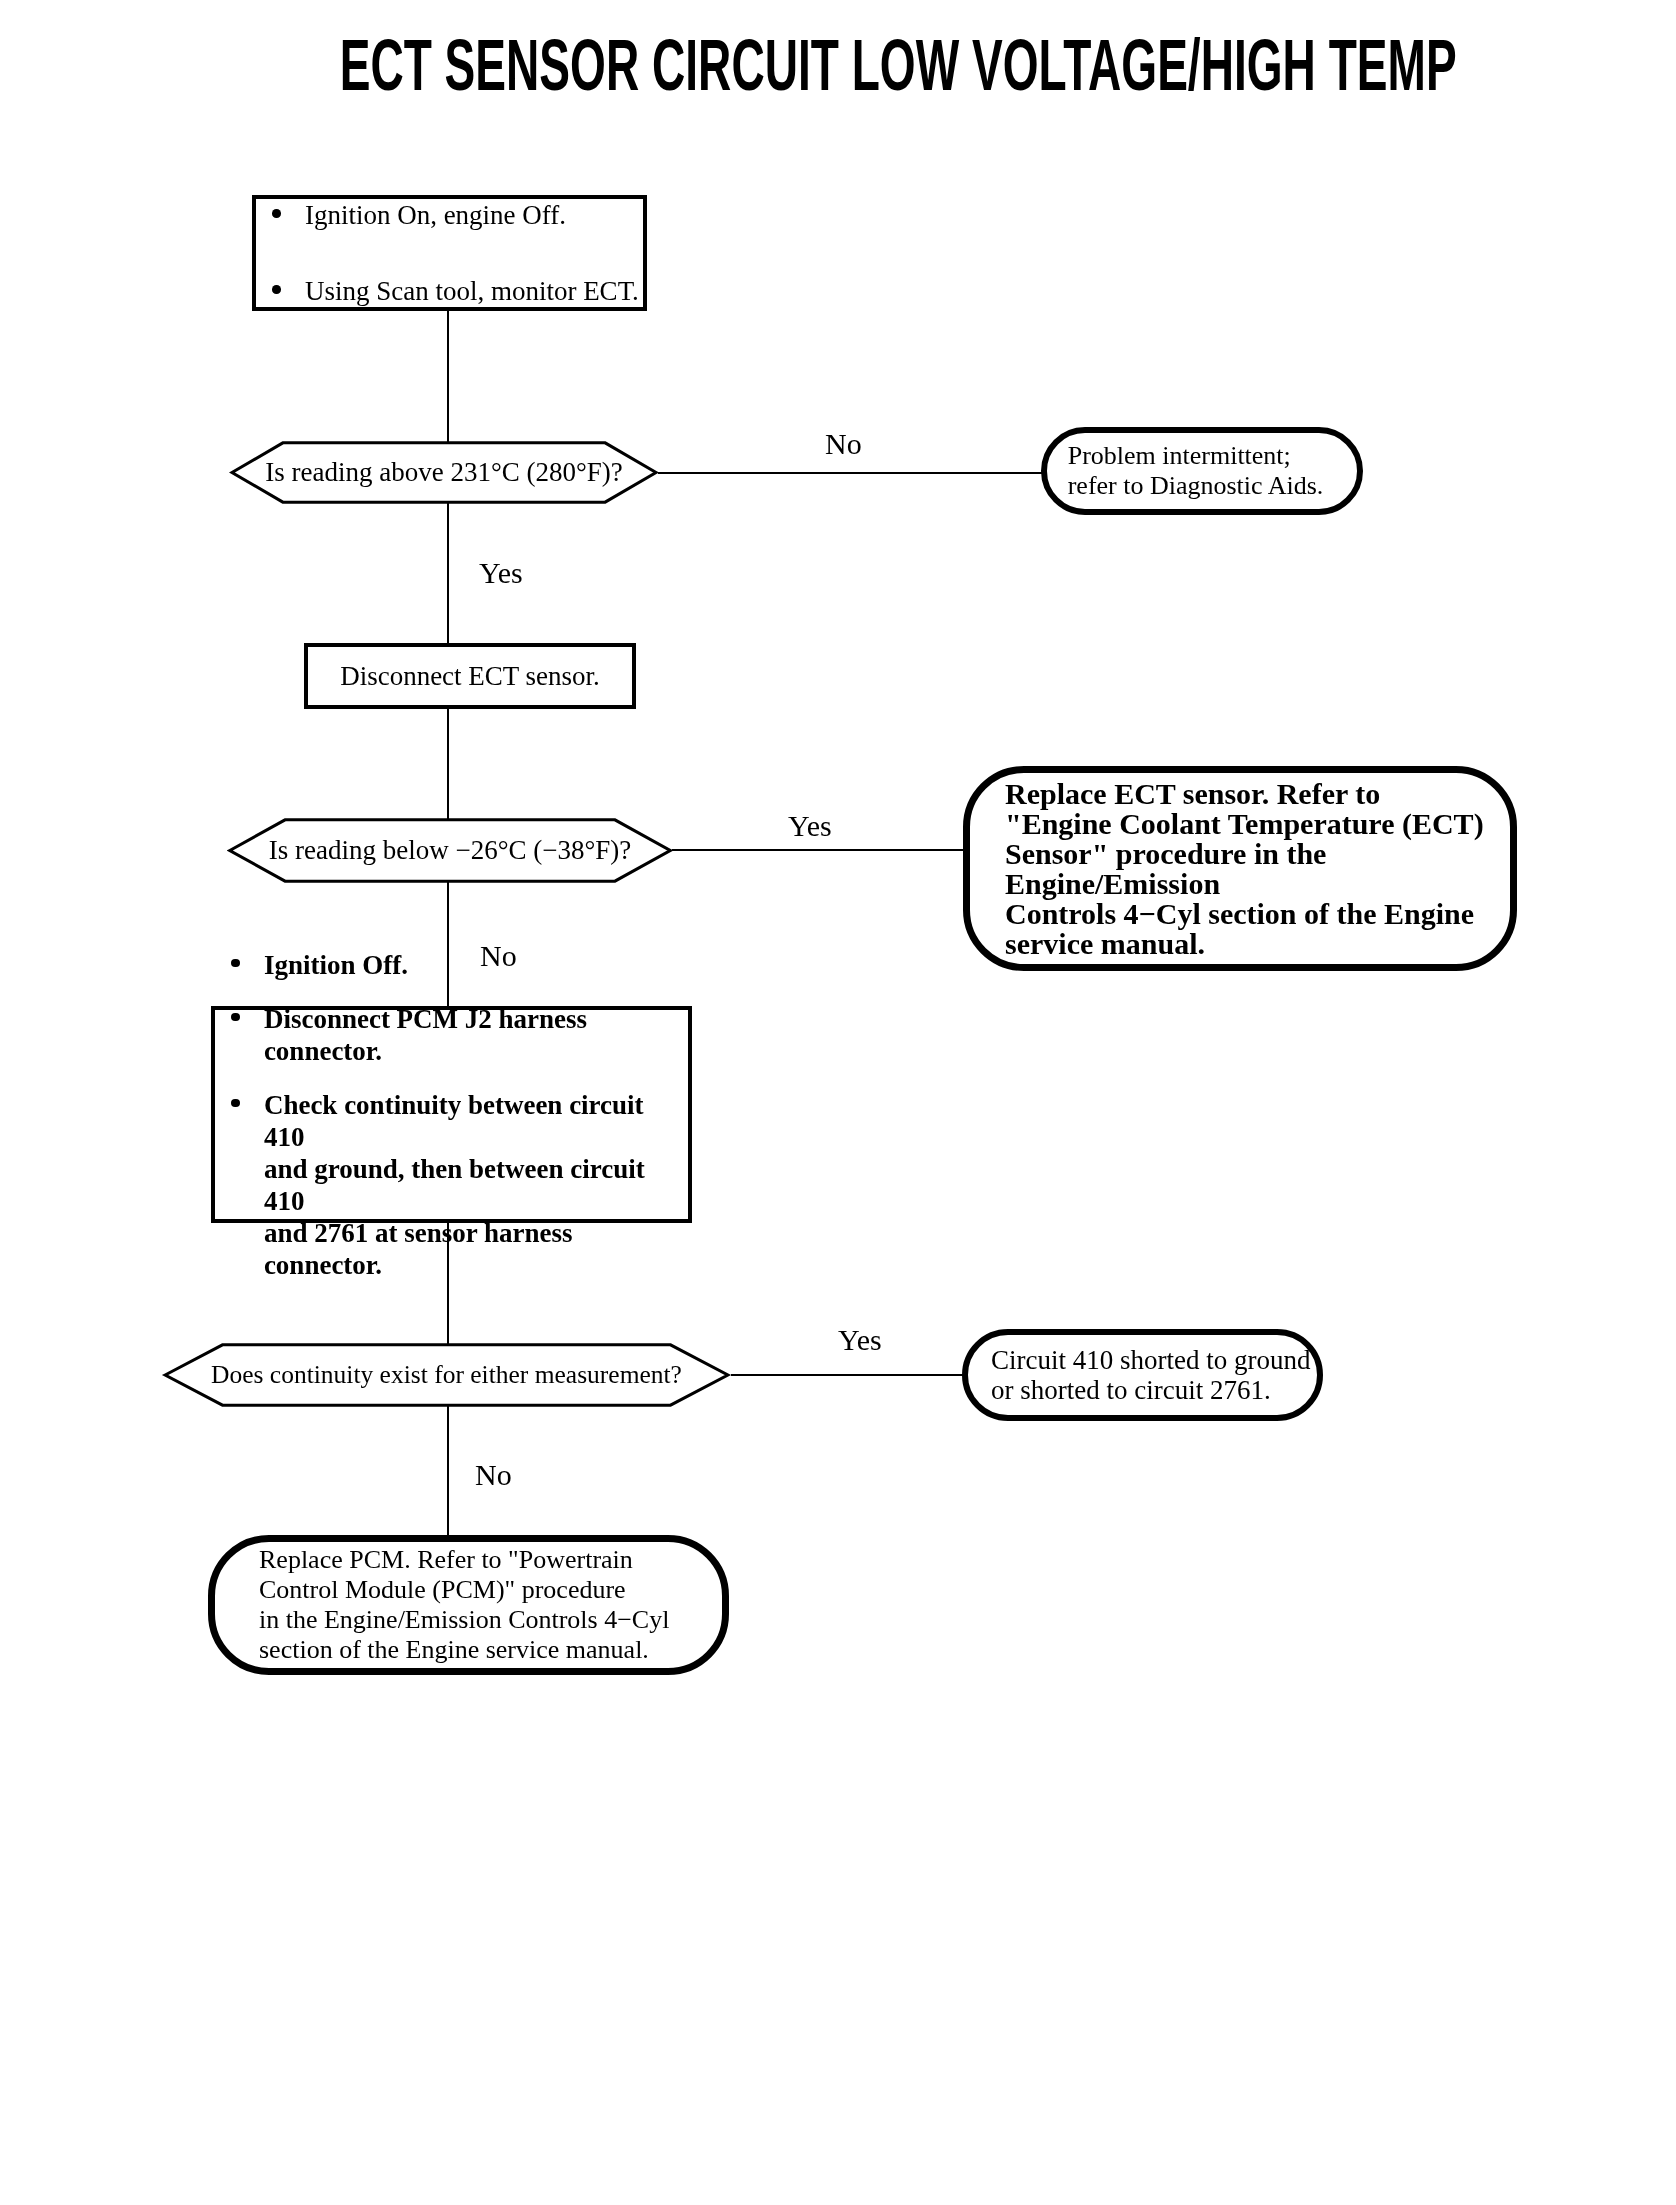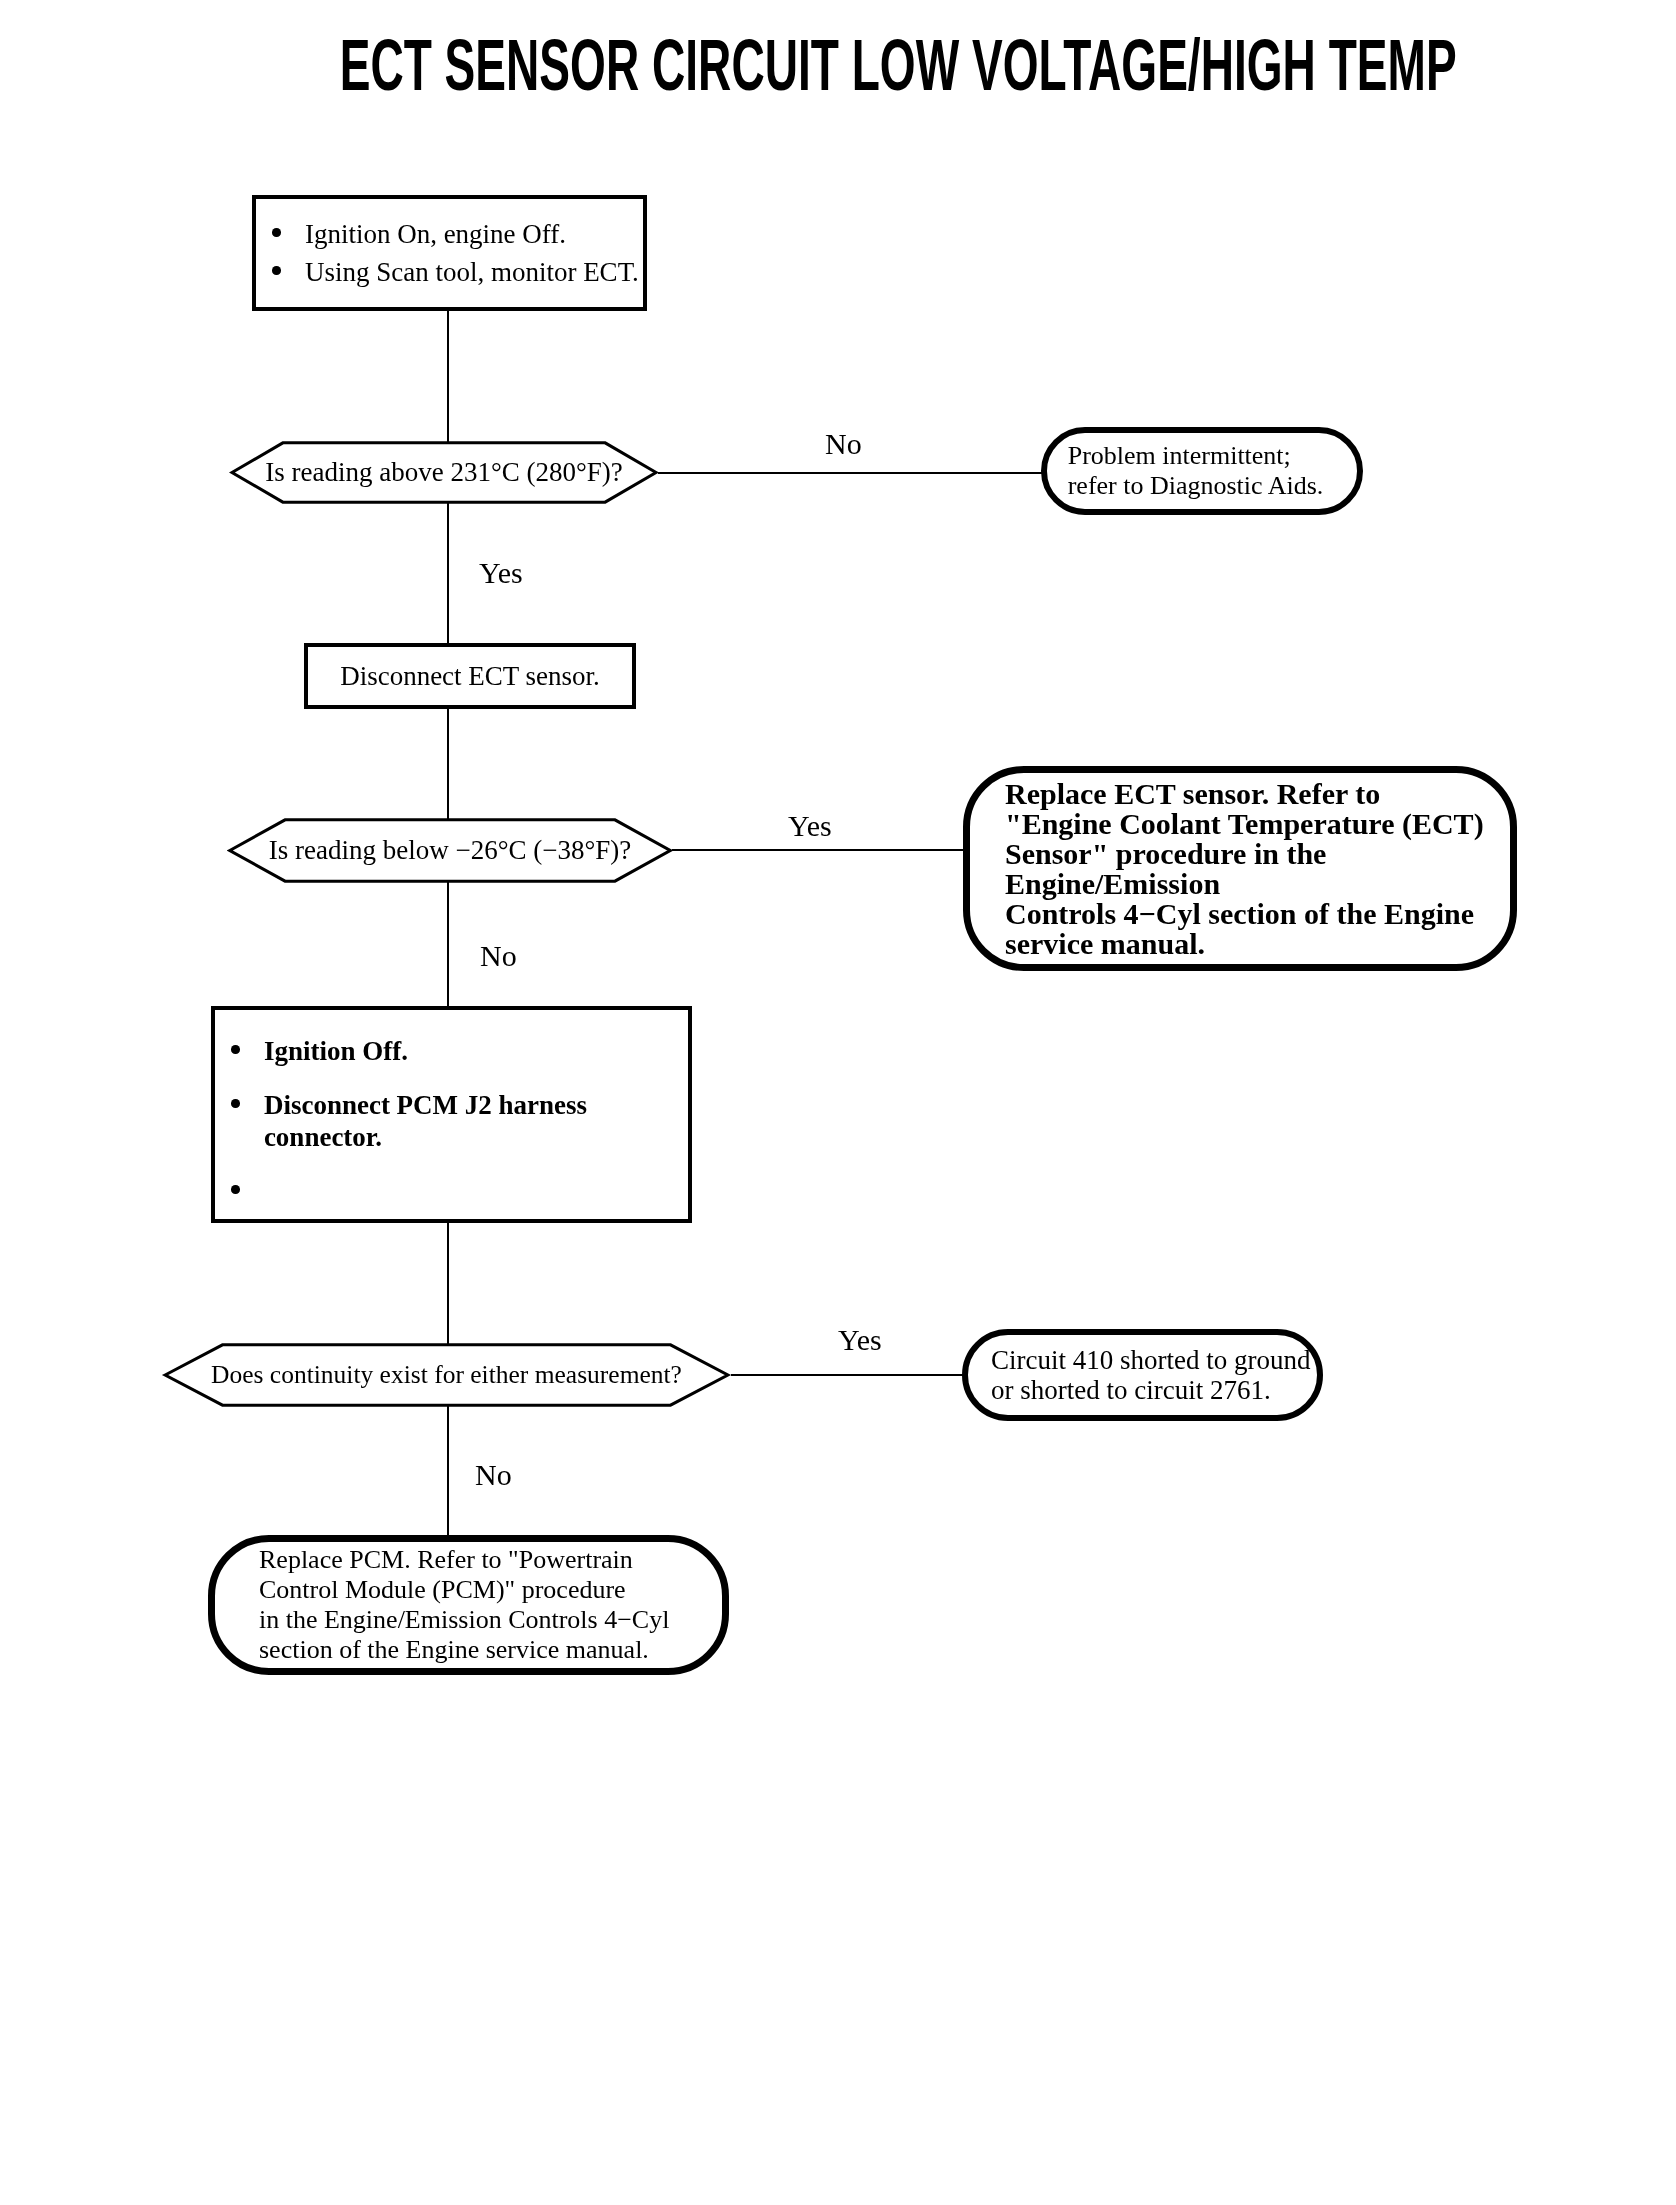--- a/index.html
+++ b/index.html
@@ -39,21 +39,21 @@
   .lbl-no3 {left:475px; top:1461px;}
 
   .box { position:absolute; border:4.3px solid #000000; background:#ffffff; box-sizing:border-box; }
   .box1 {left:252px; top:195px; width:395px; height:116px;}
   .box2 {left:304px; top:643px; width:332px; height:66px;
          display:flex; align-items:center; justify-content:center; font-size:27px;}
   .box3 {left:211px; top:1006px; width:481px; height:217px;font-weight:bold;}
 
   .bullets { display:flex; flex-direction:column; justify-content:center;
              height:100%; box-sizing:border-box; padding-left:16.4px; }
-  .box1 .bullets { gap:6px; }
+  .box1 .bullets { gap:6px;justify-content:space-between; }
   .box3 .bullets { gap:22px; }
   .bullet-item { display:flex; align-items:flex-start; }
   .dot { width:8.5px; height:8.5px; border-radius:50%; background:#000000;
          margin-top:10.3px; flex:none; }
   .bullet-text { margin-left:24px; white-space:pre-line;
                  font-size:27px; line-height:32px; }
 
   .hex { position:absolute; display:flex; align-items:center; justify-content:center; }
   .hex svg { position:absolute; left:0; top:0; }
   .hex .txt { position:relative; white-space:nowrap; }
@@ -146,20 +146,23 @@
     <div class="bullet-item">
       <span class="dot"></span>
       <span class="bullet-text">Ignition Off.</span>
     </div>
     <div class="bullet-item">
       <span class="dot"></span>
       <span class="bullet-text">Disconnect PCM J2 harness connector.</span>
     </div>
     <div class="bullet-item">
       <span class="dot"></span>
+      <span class="bullet-text">Check continuity between circuit 410
+and ground, then between circuit 410
+and 2761 at sensor harness connector.</span>
     </div>
   </div>
 </div>
 
 <div class="hex d3">
   <svg width="571" height="64" viewBox="0 0 940 106">
     <polygon points="4,53 99,3 841,3 936,53 841,103 99,103" fill="#ffffff" stroke="#000000" stroke-width="5"></polygon>
   </svg>
   <span class="txt">Does continuity exist for either measurement?</span>
 </div>

